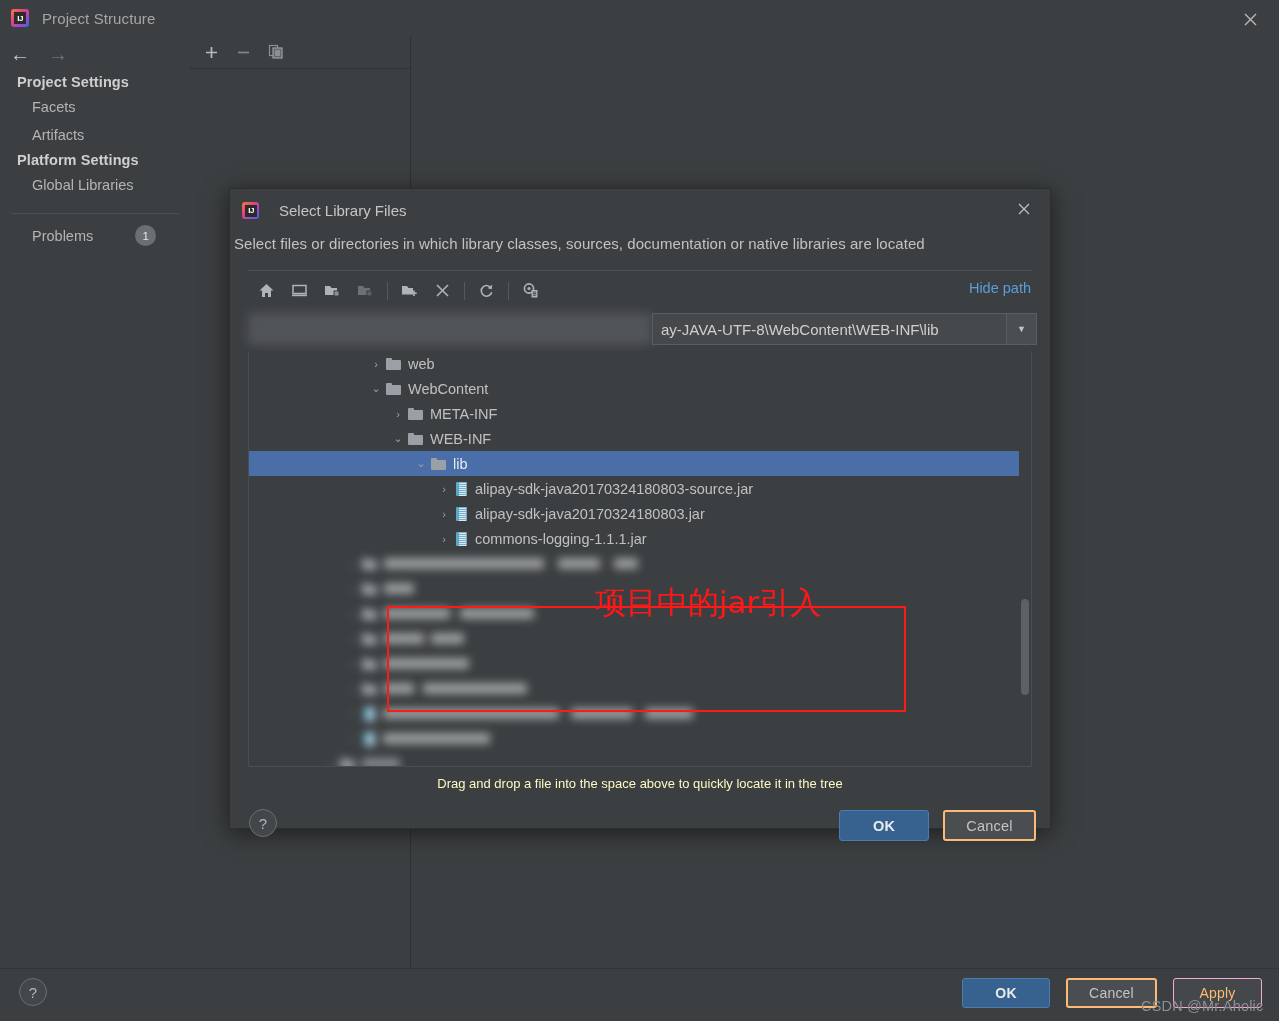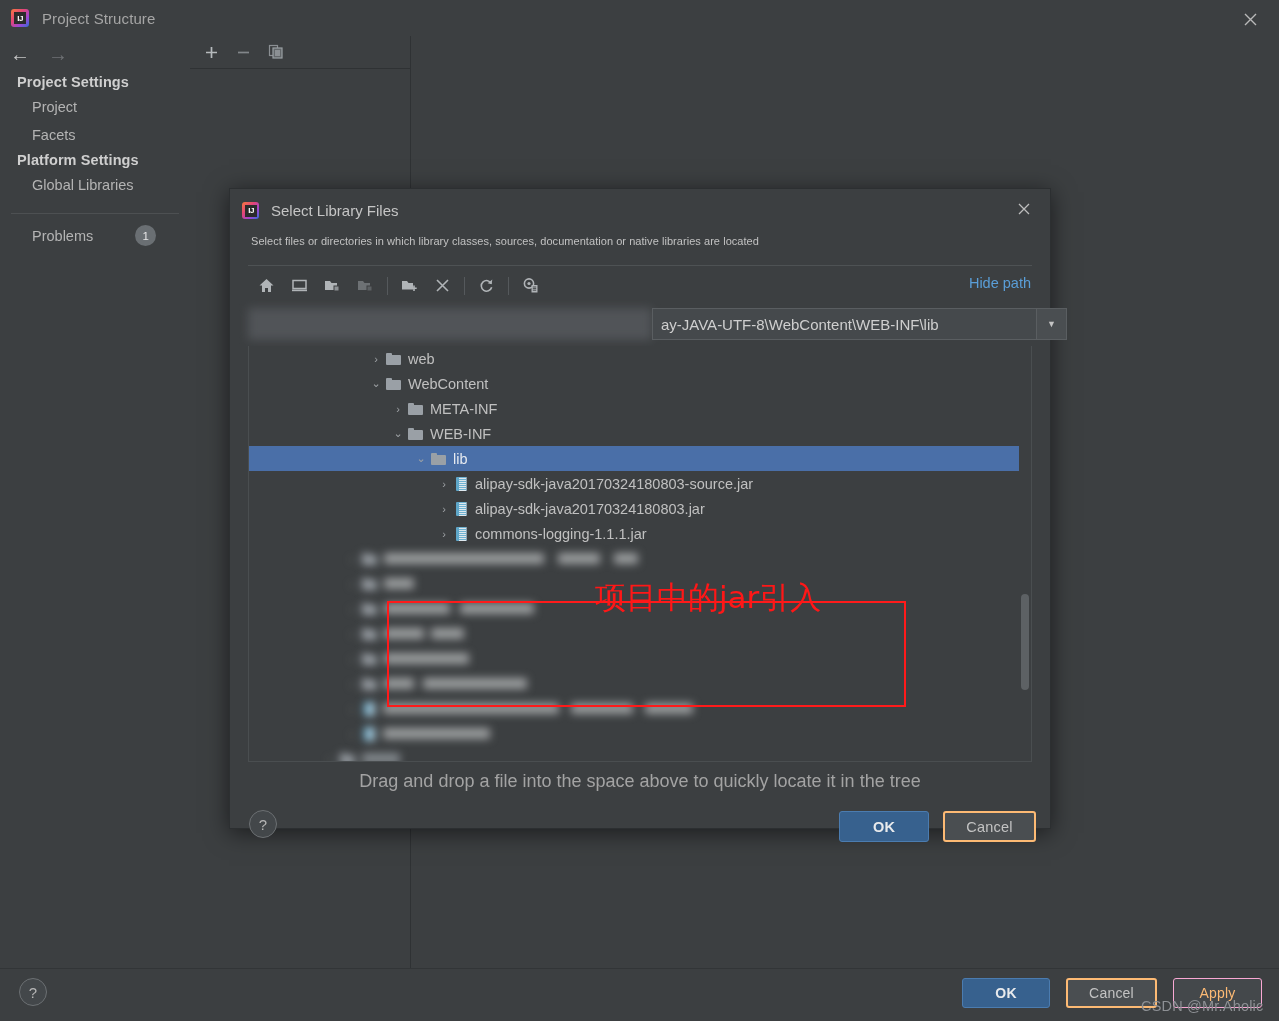--- a/index.html
+++ b/index.html
@@ -147,28 +147,28 @@
     width: 822px; height: 641px;
     background: #3c3f41;
     border: 1px solid #2c2f31;
     box-shadow: 0 4px 22px rgba(0,0,0,.55);
     color: #bcbcbc;
   }
   .dlg-title {
     height: 42px; display: flex; align-items: center; position: relative;
   }
   .dlg-title .ij-logo { margin-left: 12px; width: 17px; height: 17px; }
-  .dlg-title .t { margin-left: 12px; font-size: 15px; color: #c5c5c5; }
+  .dlg-title .t { margin-left: 20px; font-size: 15px; color: #c5c5c5; }
   .dlg-close {
     position: absolute; right: 14px; top: 8px;
     width: 24px; height: 24px; display: flex; align-items: center; justify-content: center;
     color: #bdbdbd; font-size: 17px;
   }
   .dlg-sub {
-    padding: 4px 0 0 21px; font-size: 11px; color: #c2c2c2; letter-spacing: .05px;
+    padding: 4px 0 0 4px; font-size: 15px; color: #c2c2c2; letter-spacing: .05px;
   }
   .dlg-hr { margin: 18px 18px 0 18px; height: 1px; background: #4e5254; }
 
   .dlg-toolbar {
     position: relative; height: 35px; margin-top: 2px;
     display: flex; align-items: center; padding-left: 20px; gap: 0px;
   }
   .dlg-toolbar .ic {
     width: 33px; height: 30px; display: flex; align-items: center; justify-content: center;
     color: #b0b4b7;
@@ -188,21 +188,21 @@
     position: absolute; left: 0; top: 0; width: 404px; height: 32px;
     background: #53565a;
     filter: blur(5px);
     opacity: .92;
   }
   .path-blur span {
     color: #c8c8c8; font-size: 15px; letter-spacing: 1px;
     display: block; padding: 5px 0 0 12px; white-space: nowrap; overflow: hidden;
   }
   .path-field {
-    position: absolute; left: 404px; top: 0; width: 415px; height: 32px;
+    position: absolute; left: 404px; top: 0; width: 385px; height: 32px;
     background: #45494c; border: 1px solid #5a5e61;
     display: flex; align-items: center;
   }
   .path-field .pv {
     flex: 1; font-size: 15px; color: #cfcfcf; padding-left: 8px;
     white-space: nowrap; overflow: hidden;
   }
   .path-dd {
     width: 30px; height: 30px; border-left: 1px solid #5a5e61;
     background: #4a4e51; display: flex; align-items: center; justify-content: center;
@@ -267,21 +267,21 @@
     width: 519px; height: 106px;
     border: 2px solid #ff1a1a; pointer-events: none; z-index: 40;
   }
   .redtext {
     position: absolute; left: 346px; top: 208px;
     color: #ff1717; font-size: 31px; z-index: 41;
     font-family: "DejaVu Sans", sans-serif; white-space: nowrap; margin-top: 23px;
   }
 
   .dlg-hint {
-    text-align: center; font-size: 18px; color: #a3a3a3; margin-top: 9px;
+    text-align: center; font-size: 13px; color: #fef9c3; margin-top: 9px;
   }
   .dlg-btnbar { position: relative; height: 64px; }
   .dlg-help {
     position: absolute; left: 19px; top: 18px;
     width: 28px; height: 28px; border-radius: 50%;
     border: 1px solid #6c7073; background: #43474a; color: #b6b6b6;
     display: flex; align-items: center; justify-content: center; font-size: 15px;
   }
   #dlg-ok     { position: absolute; left: 609px; top: 19px; width: 90px; height: 31px; }
   #dlg-cancel { position: absolute; left: 713px; top: 19px; width: 93px; height: 31px; }
@@ -304,22 +304,22 @@
     </div>
   </div>
 
   <div class="sidebar">
     <div class="nav-arrows">
       <span class="arrow-back">←</span>
       <span class="arrow-fwd">→</span>
     </div>
 
     <div class="sec-head">Project Settings</div>
-    <div class="nav-item">Project</div>
     <div class="nav-item">Facets</div>
+    <div class="nav-item">Artifacts</div>
 
     <div class="sec-head">Platform Settings</div>
     <div class="nav-item">Global Libraries</div>
 
     <div class="sb-div"></div>
 
     <div class="prob-row">
       <span>Problems</span>
       <span class="prob-badge">1</span>
     </div>

